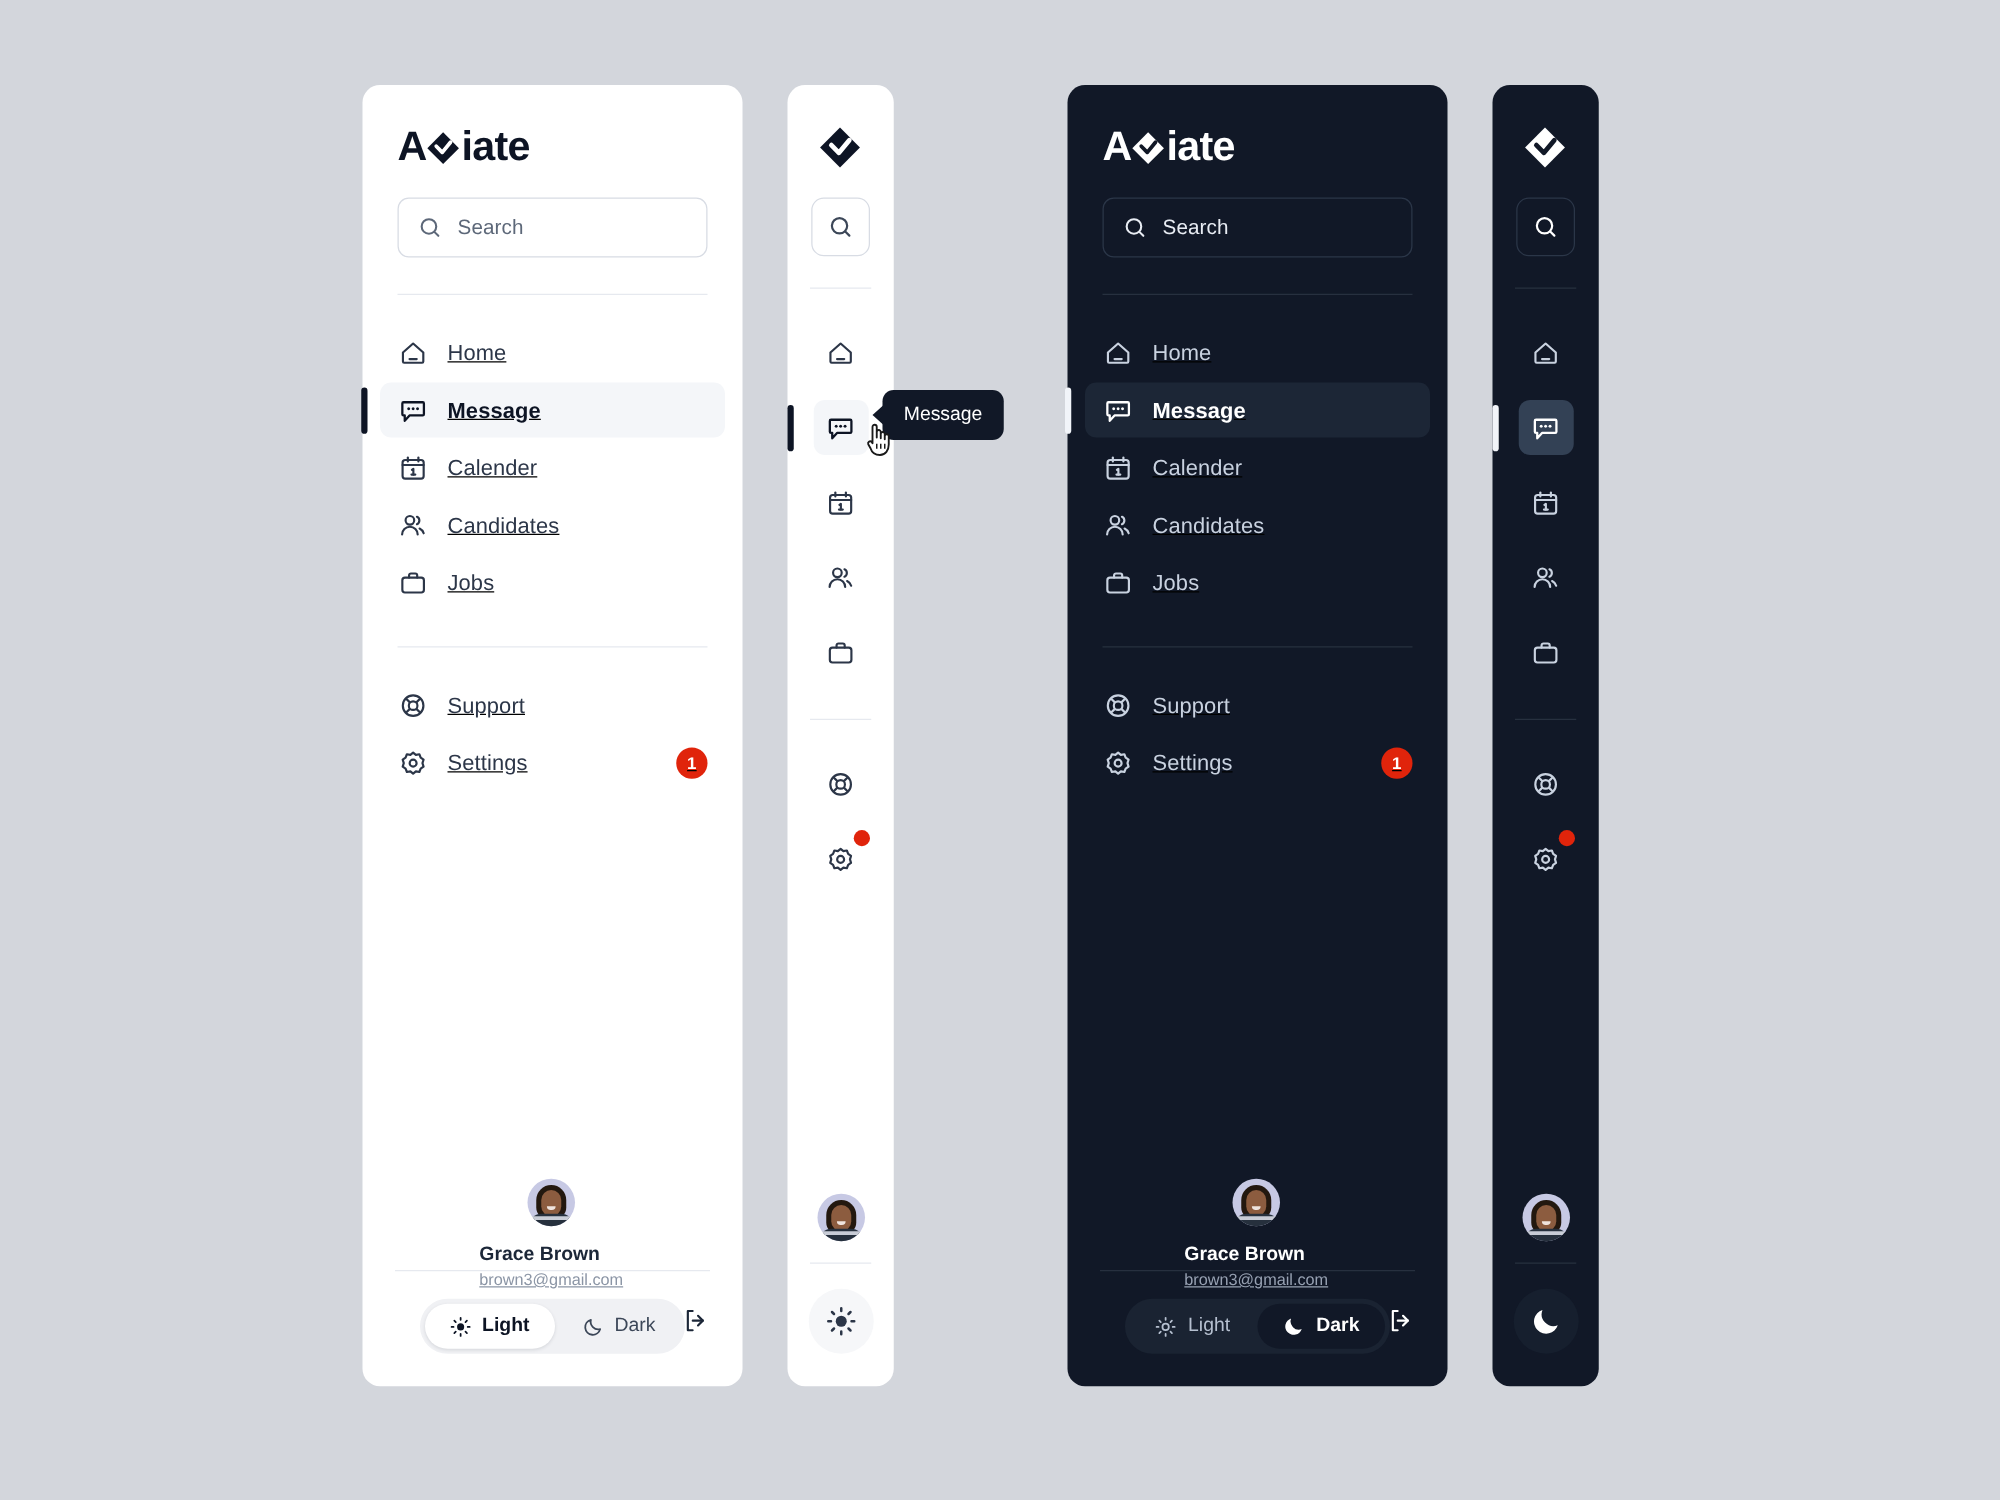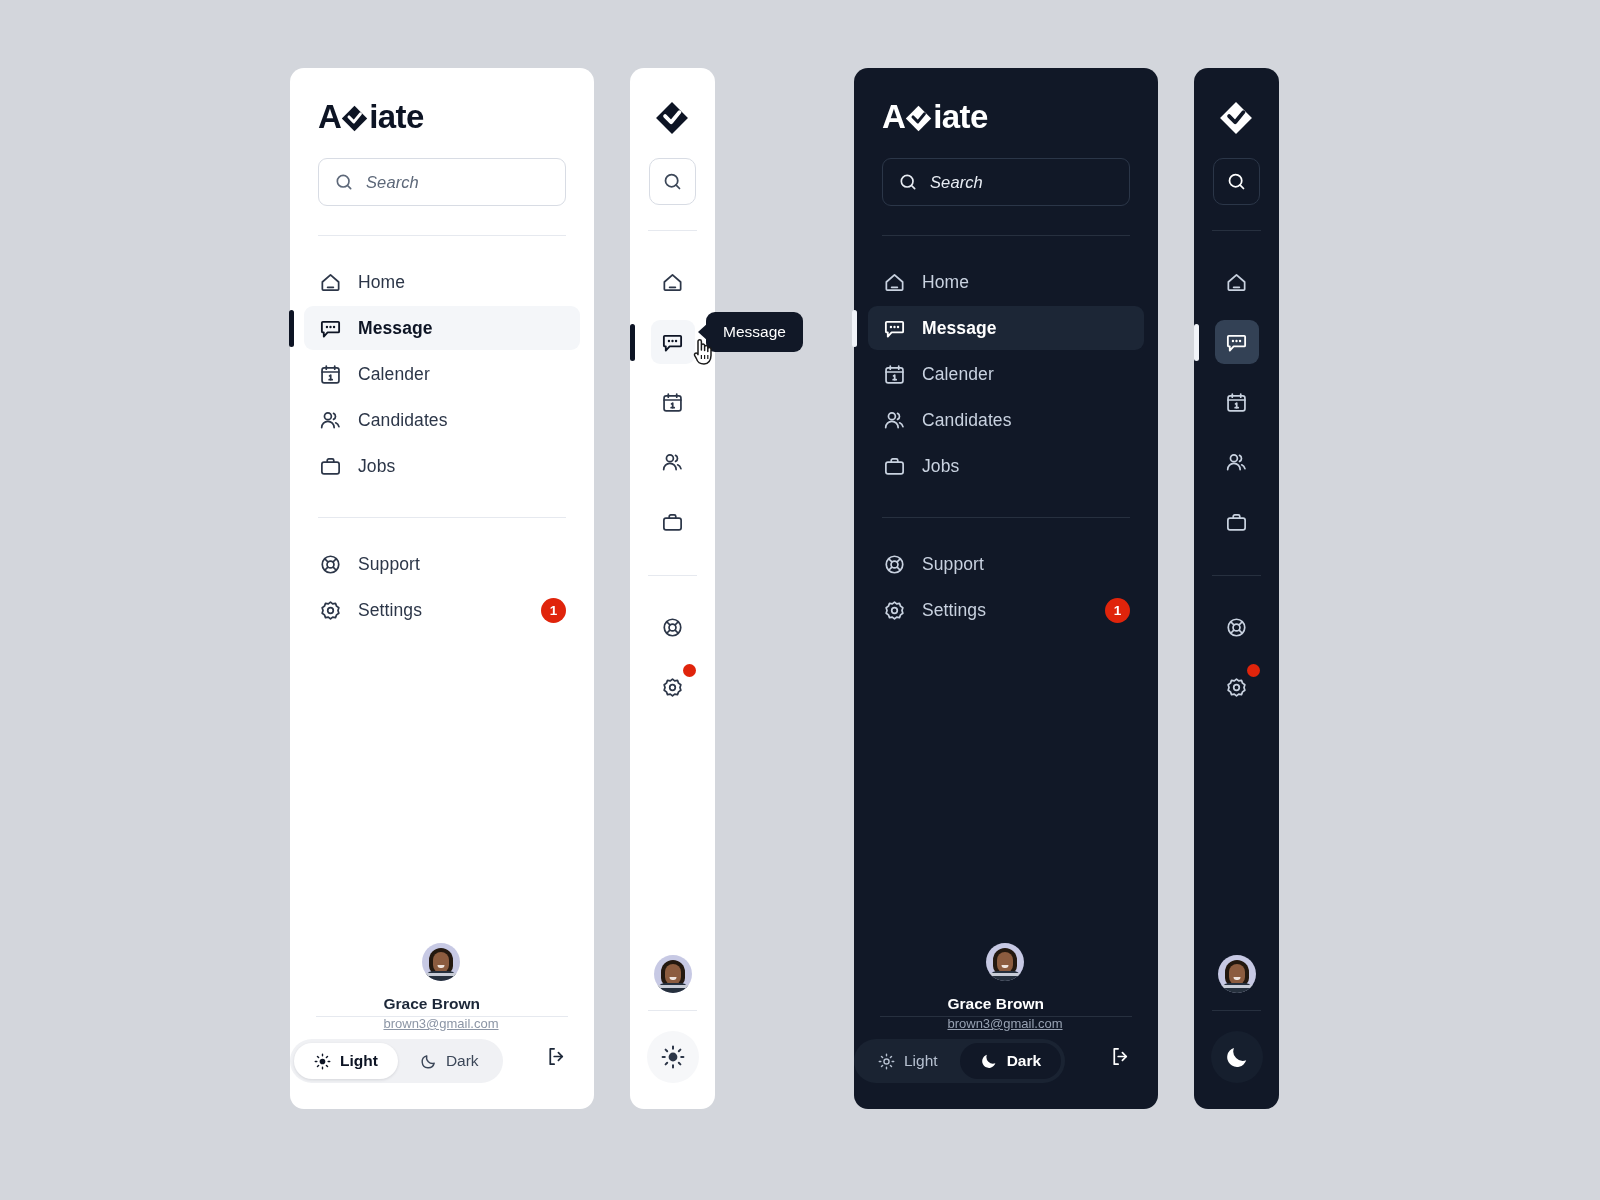--- a/index.html
+++ b/index.html
@@ -34,21 +34,21 @@
     font-size: 33px; font-weight: 700; letter-spacing: -0.6px;
     display: flex; align-items: center;
     font-family: "Liberation Sans", sans-serif;
   }
   .wordmark .l1 { color: #0d1424; }
   .panel.dark .wordmark .l1 { color: #ffffff; }
   .dia { display:inline-block; width:27px; height:27px; margin: 0 1px 0 0; position: relative; top: 1px;}
   .dia-only { width: 34px; height: 34px; }
 
   
-  .search-wrap { padding: 22px 28px 0 28px; font-style: italic; }
+  .search-wrap { padding: 22px 28px 0 28px; }
   .search-box {
     display: flex; align-items: center; gap: 12px;
     height: 48px; border: 1px solid #d8dce4; border-radius: 9px;
     padding: 0 15px; background: #fff;
   }
   .panel.dark .search-box { border-color: #2b3648; background: transparent; }
   .search-ph { font-size: 16.5px; color: #5d6879; letter-spacing: .1px; }
   .panel.dark .search-ph { color: #e8ecf3; }
 
   .search-btn-wrap { padding: 24px 0 0 0; display:flex; justify-content:center; }
@@ -57,21 +57,21 @@
     display:flex; align-items:center; justify-content:center; background:#fff;
   }
   .panel.dark .search-btn { border-color: #2b3648; background: transparent; }
 
   
   .divider { height:1px; background:#e6e9ef; margin: 29px 28px 0 28px; }
   .panel.dark .divider { background: #27303f; }
   .divider.thin { margin: 25px 18px 0 18px; }
 
   
-  .nav { padding: 24px 14px 0 14px; display:flex; flex-direction:column; gap: 2px; }
+  .nav { padding: 24px 14px 0 14px; display:flex; flex-direction:column; gap: 2px; text-decoration: underline; }
   .nav.collapsed { padding: 23px 0 0 0; align-items:center; gap: 4px; }
 
   .nav-item {
     position: relative;
     display:flex; align-items:center; gap: 16px;
     height: 44px; padding: 0 14px; border-radius: 9px;
     color:#2c3648; font-size:17.5px; font-weight:500; letter-spacing:.1px;
     cursor: pointer;
   }
   .panel.dark .nav-item { color:#c9d2e0; }
@@ -135,21 +135,21 @@
   .panel.dark .pmail { color:#97a1b2; }
   .logout { margin-left:auto; display:flex; align-items:center; cursor:pointer; }
 
   .profile-c { display:flex; justify-content:center; padding-bottom: 0; }
 
   .footdiv { height:1px; background:#e6e9ef; margin: 17px 26px 0 26px; }
   .panel.dark .footdiv { background:#27303f; }
   .footdiv.c { margin: 17px 18px 0 18px; }
 
   
-  .toggle-wrap { padding: 22px 0 26px 0; display:flex; }
+  .toggle-wrap { padding: 22px 0 26px 0; display:flex; justify-content:center; }
   .toggle {
     display:flex; background:#f0f1f4; border-radius:24px; padding:4px; gap:2px;
   }
   .panel.dark .toggle { background:#1a2332; }
   .tseg {
     display:flex; align-items:center; gap:9px;
     padding: 9px 20px; border-radius:20px; font-size:15.5px; color:#3c4758;
     cursor:pointer; font-weight:500;
   }
   .panel.dark .tseg { color:#b6c0d0; }

